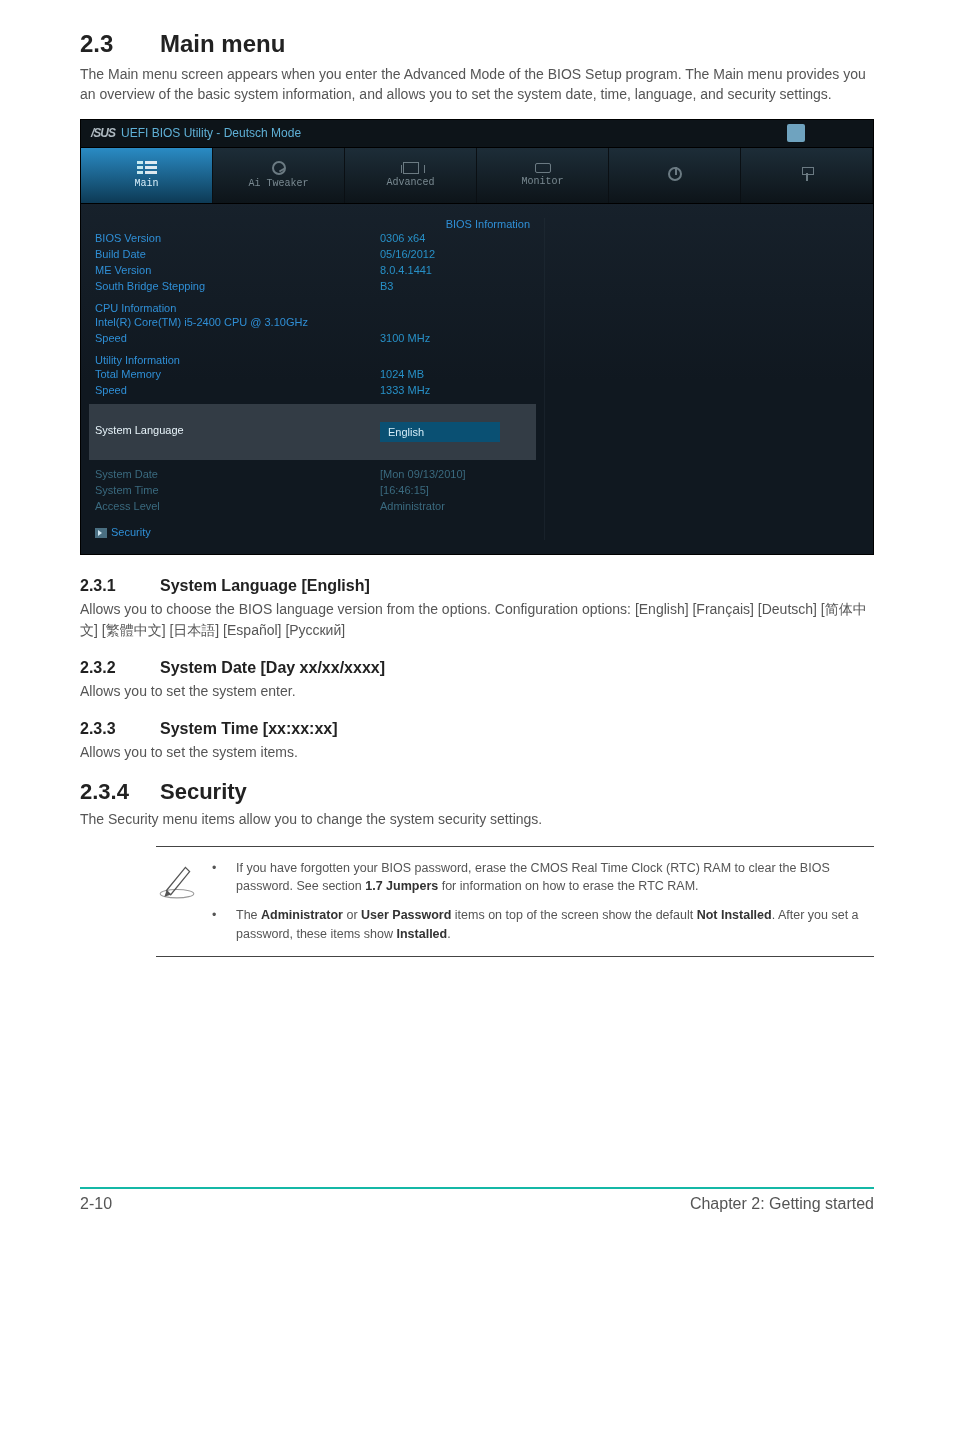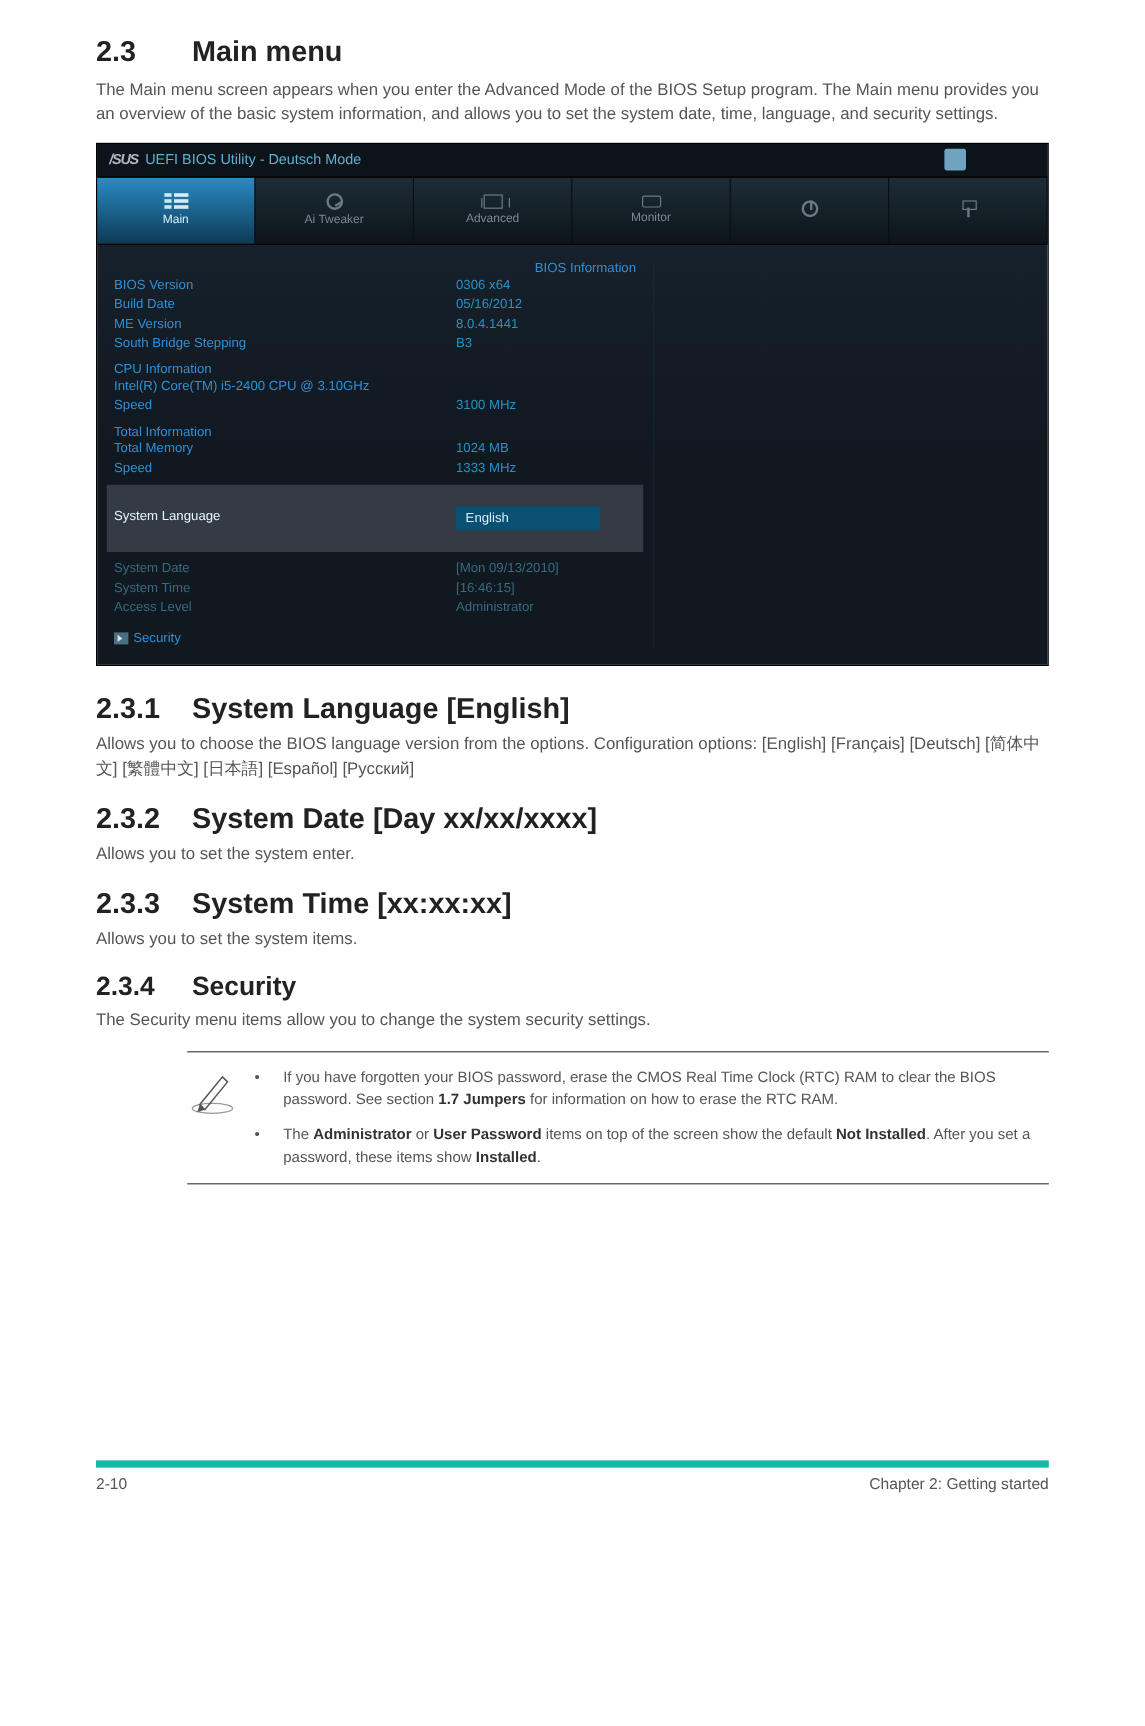--- a/index.html
+++ b/index.html
@@ -53,20 +53,21 @@
   .tab {
     flex: 1;
     display: flex;
     flex-direction: column;
     align-items: center;
     justify-content: center;
     color: #7a8a92;
     font-size: 10px;
     border-right: 1px solid #0a0f13;
     gap: 3px;
+    font-family: Liberation Mono, monospace;
   }
   .tab.active {
     background: linear-gradient(#2a8bc4, #0d3a55);
     color: #d8eef9;
   }
   .tab-icon { width: 20px; height: 14px; opacity: 0.85; }
   .tab-icon.menu { background:
     linear-gradient(#8db3c7,#8db3c7) 0 0/6px 3px no-repeat,
     linear-gradient(#8db3c7,#8db3c7) 0 5px/6px 3px no-repeat,
     linear-gradient(#8db3c7,#8db3c7) 0 10px/6px 3px no-repeat,
@@ -96,21 +97,21 @@
   .group-title.first { margin-top: 0; text-align: right; }
   .row.dim .label, .row.dim .value, .dim { color: #3a6a7f; }
   .row.highlighted { background: rgba(210,230,240,0.18); padding: 18px 6px; margin: 6px -6px; color: #e8f4fa; }
   .row.highlighted .label { color: #e8f4fa; }
   .row.highlighted .value {}
   .lang-pill { background: #0a5073; color: #d5edf8; padding: 2px 18px 2px 8px; display: inline-block; min-width: 120px; }
   .chev { display: inline-block; width: 12px; height: 10px; background: #4a6f82; margin-right: 4px; vertical-align: middle; position: relative; }
   .chev:after { content:""; position:absolute; left:3px; top:2px; border-left:4px solid #cfe6f1; border-top:3px solid transparent; border-bottom:3px solid transparent; }
 
   
-  h2 { font-size: 24px; font-weight: bold; color: #222; margin-top: 18px; margin-bottom: 4px; }
+  h2 { font-size: 16px; font-weight: bold; color: #222; margin-top: 18px; margin-bottom: 4px; }
   h2 .num { display: inline-block; width: 80px; }
   .body-text { color: #555; line-height: 1.5; font-size: 14px; margin-bottom: 6px; }
 
   h3 { font-size: 22px; font-weight: bold; color: #222; margin-top: 16px; margin-bottom: 4px; }
   h3 .num { display: inline-block; width: 80px; }
 
   
   .note {
     border-top: 1px solid #444;
     border-bottom: 1px solid #444;
@@ -125,26 +126,26 @@
   }
   .note-icon svg { width: 42px; height: 42px; }
   .note ul { list-style: none; padding: 0; flex: 1; }
   .note li { display: flex; gap: 18px; color: #555; font-size: 12.5px; line-height: 1.5; margin-bottom: 10px; }
   .note li:last-child { margin-bottom: 0; }
   .note li .bullet { width: 6px; flex-shrink: 0; }
   .note b { color: #333; }
 
   
   .footer {
-    border-top: 6px solid #14b8a6;
+    border-top: 2px solid #14b8a6;
     margin-top: 230px;
     padding-top: 6px;
     display: flex;
     justify-content: space-between;
-    font-size: 13px;
+    font-size: 16px;
     color: #555;
   }
 </style>
 </head>
 <body>
 
 <h1>
   <span class="section-num">2.3</span><span>Main menu</span>
 </h1>
 <p class="intro">The Main menu screen appears when you enter the Advanced Mode of the BIOS Setup program. The Main menu provides you an overview of the basic system information, and allows you to set the system date, time, language, and security settings.</p>
@@ -206,21 +207,21 @@
       <div class="group-title">CPU Information</div>
       <div class="row">
           <span class="label">Intel(R) Core(TM) i5-2400 CPU @ 3.10GHz</span>
           <span class="value"></span>
         </div>
       <div class="row">
           <span class="label">Speed</span>
           <span class="value">3100 MHz</span>
         </div>
 
-      <div class="group-title">Total Information</div>
+      <div class="group-title">Utility Information</div>
       <div class="row">
           <span class="label">Total Memory</span>
           <span class="value">1024 MB</span>
         </div>
       <div class="row">
           <span class="label">Speed</span>
           <span class="value">1333 MHz</span>
         </div>
 
       <div class="row highlighted">

